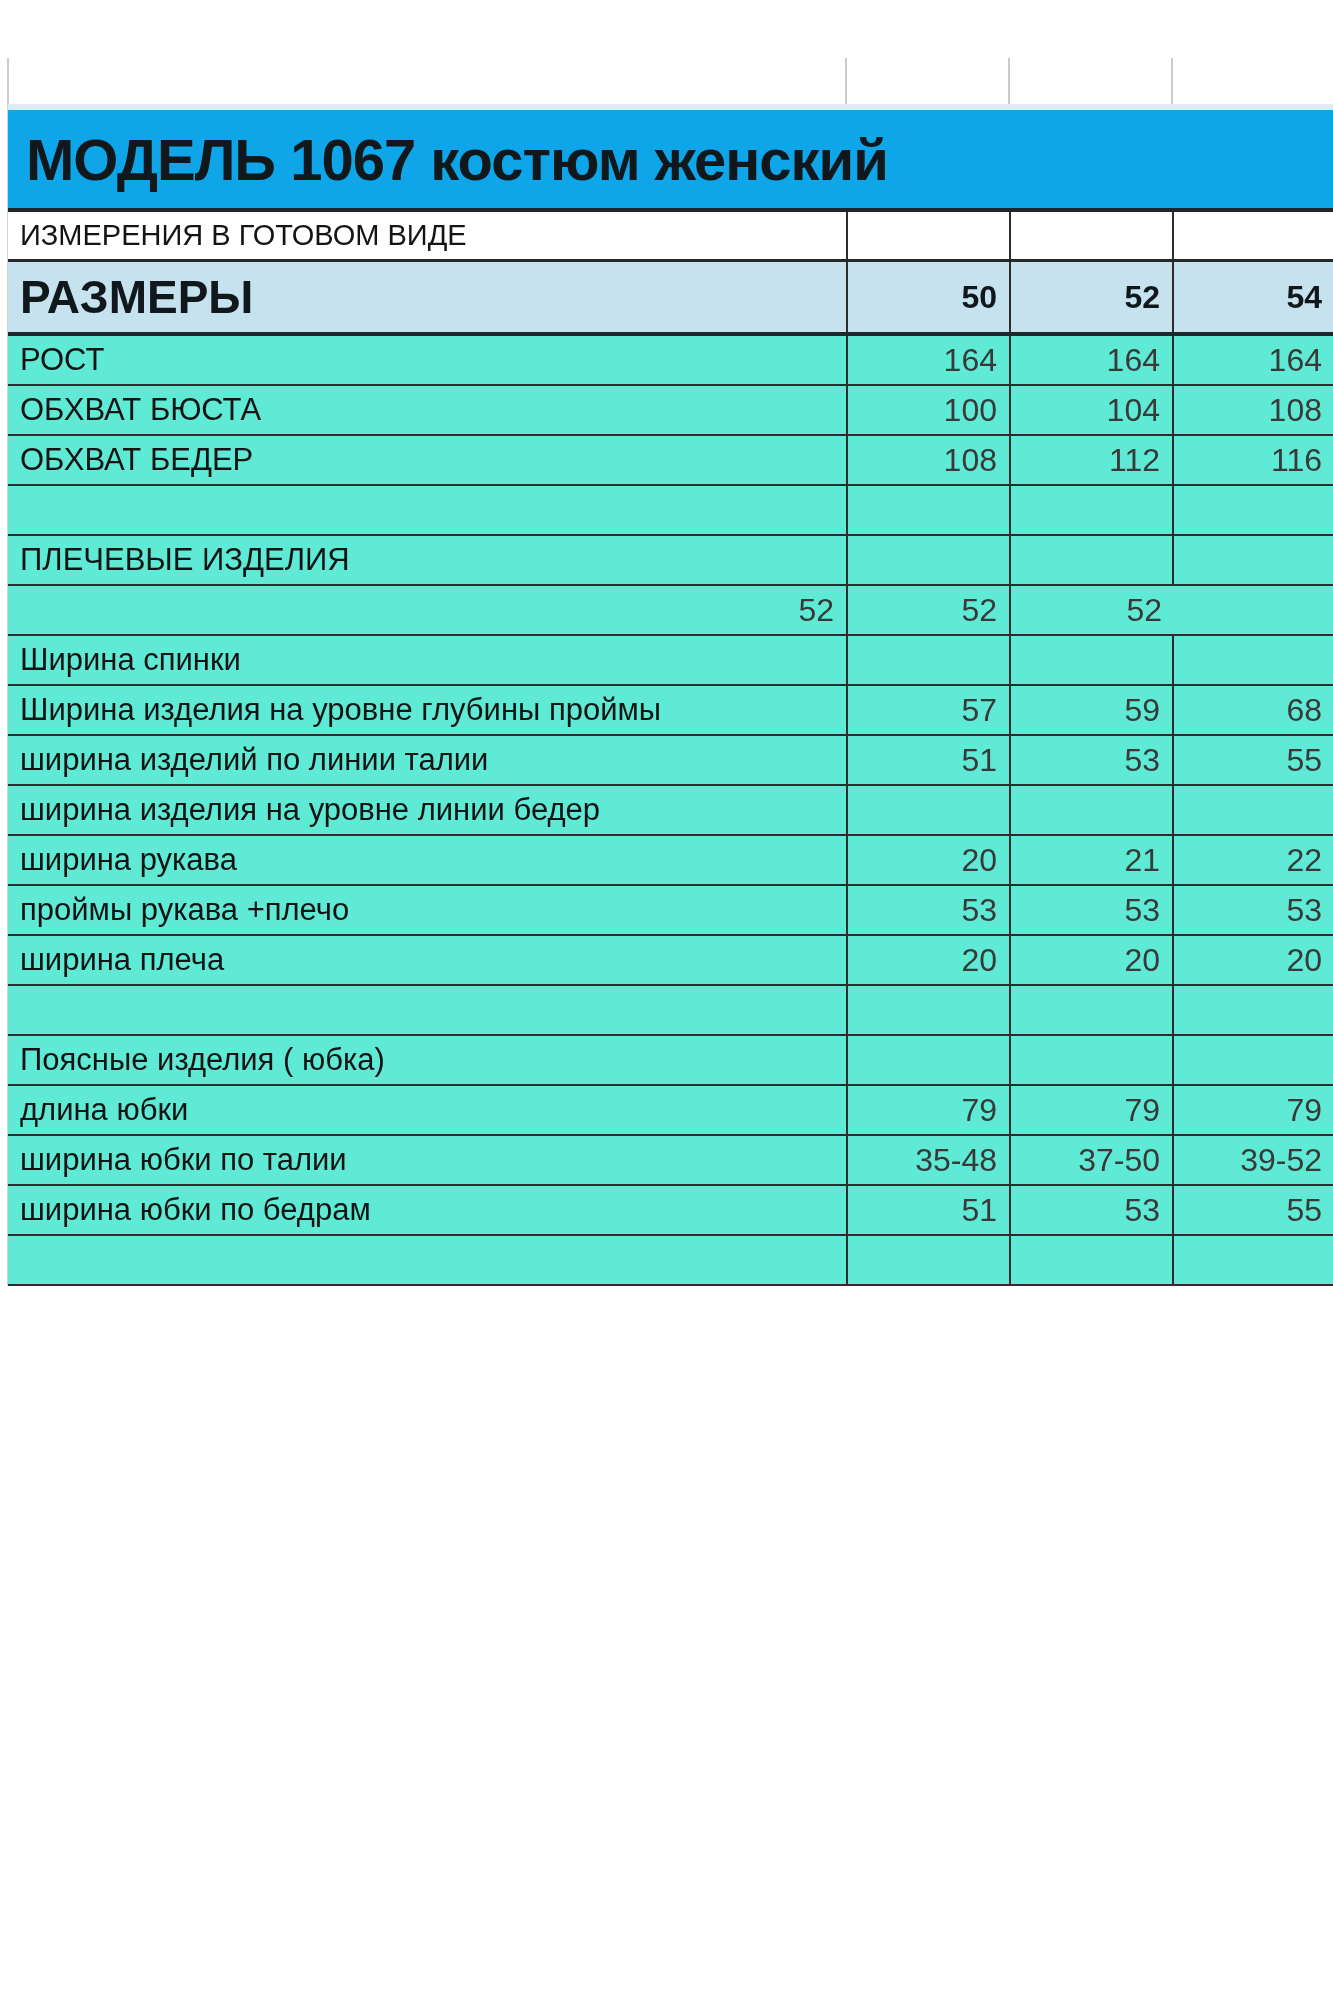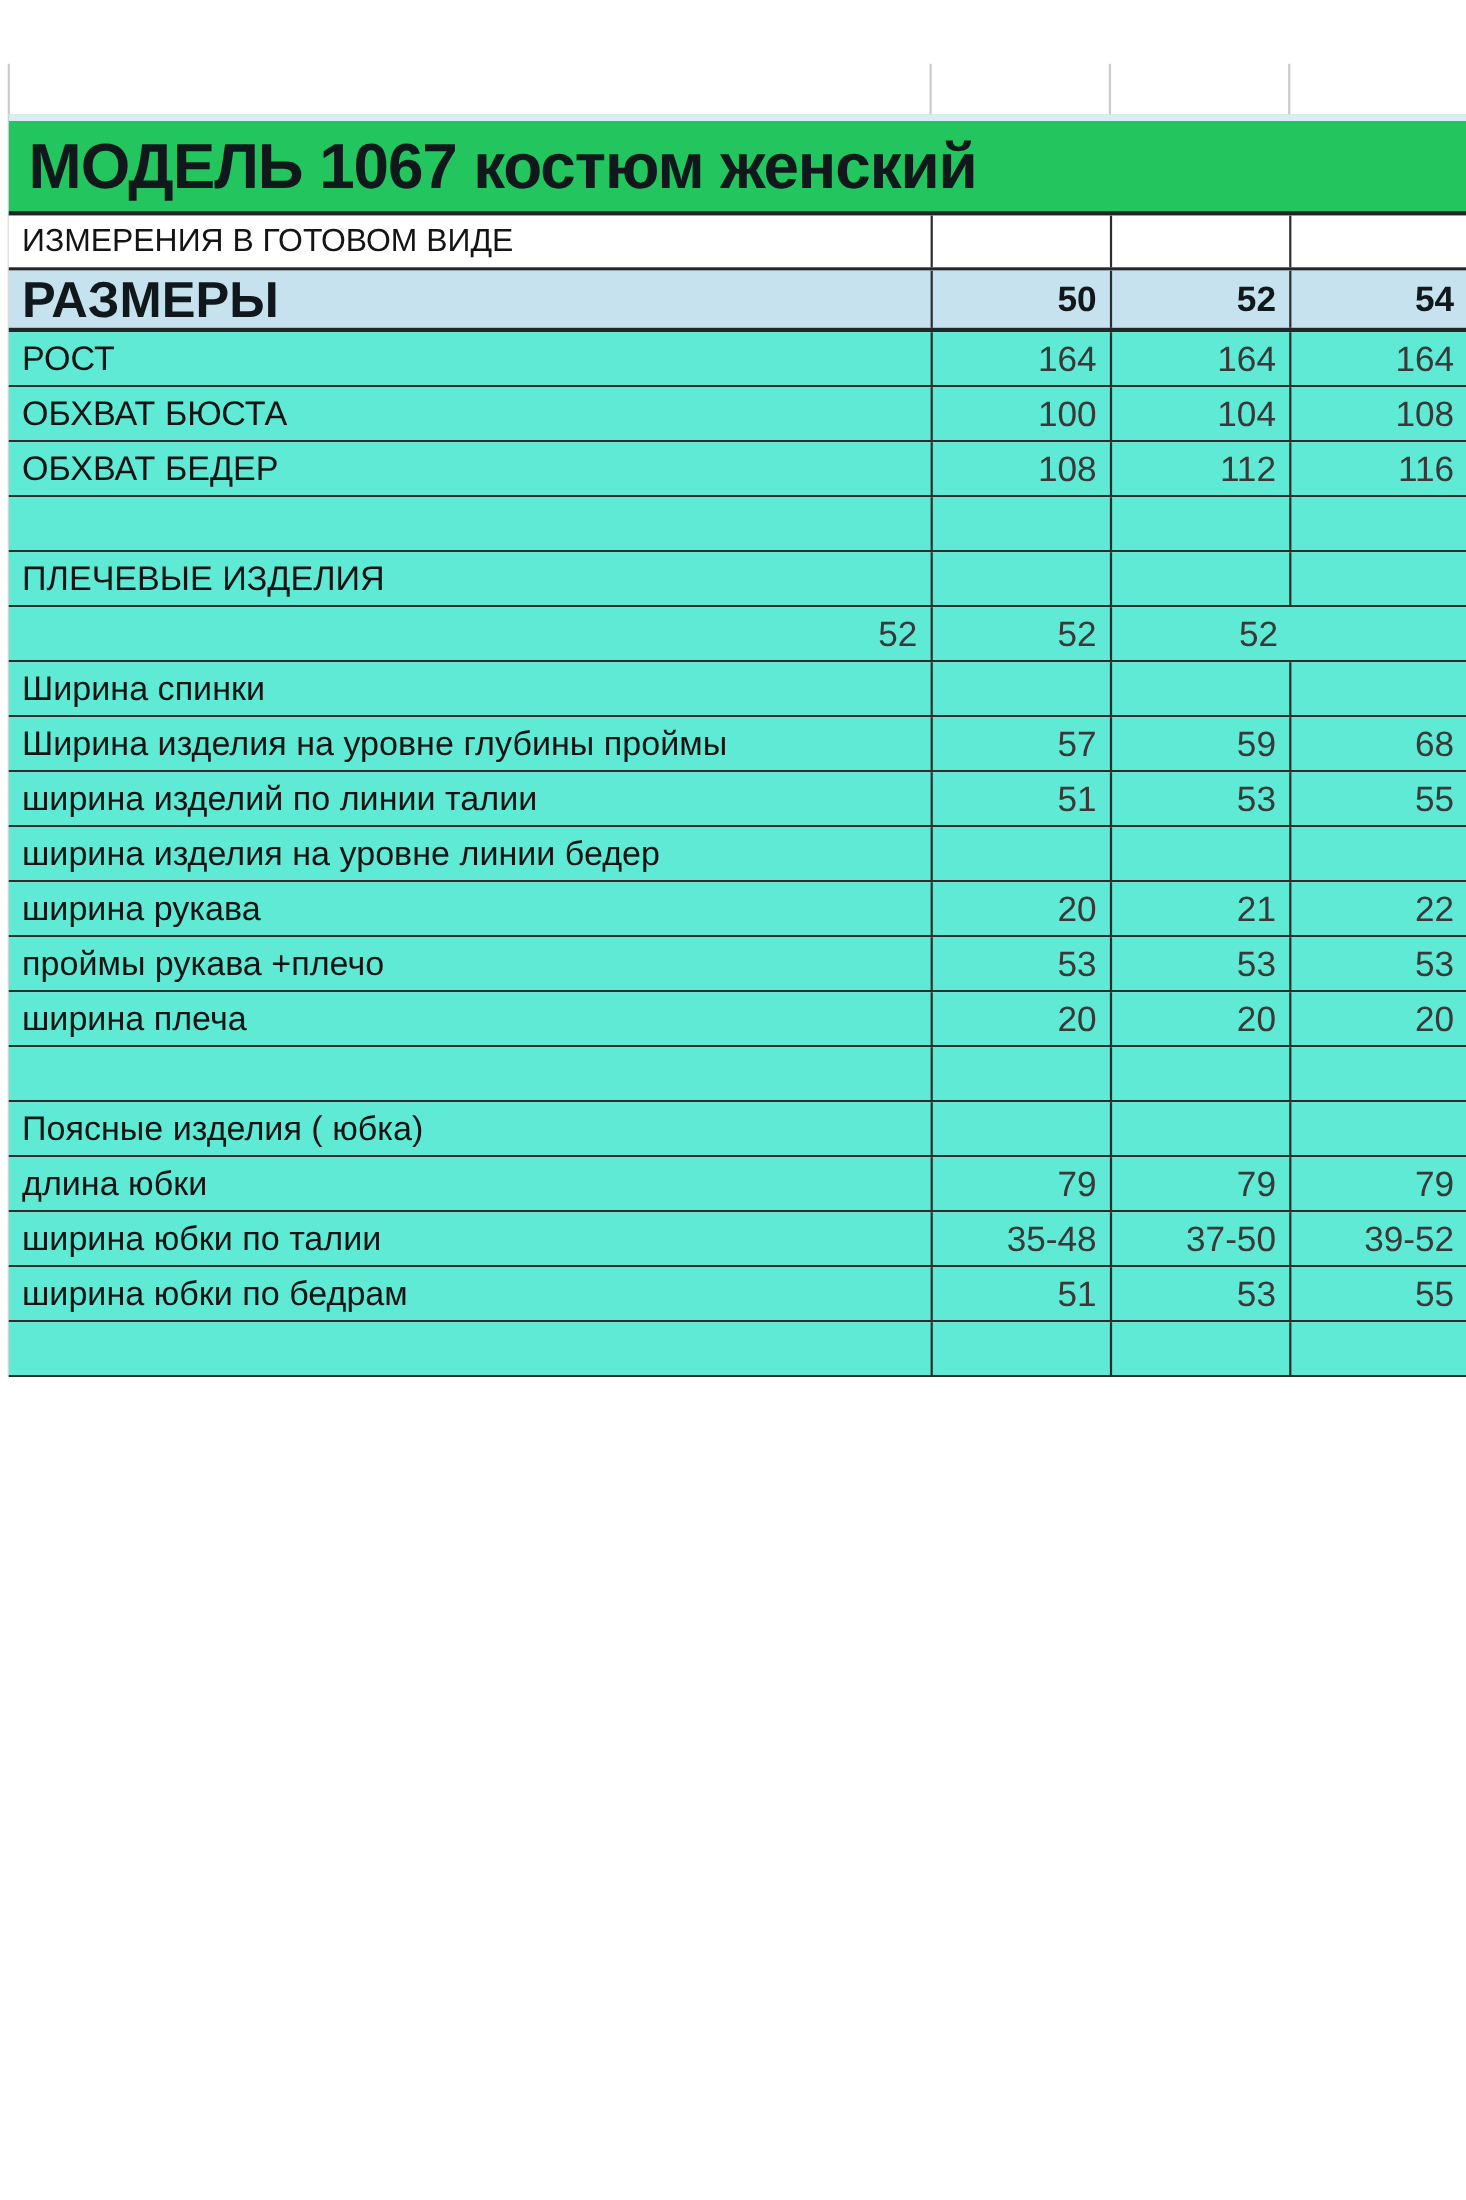--- a/index.html
+++ b/index.html
@@ -12,28 +12,28 @@
   .tick { position:absolute; bottom:0; width:2px; height:46px; background:#c9cbcc; }
   .tick.t0 { left:7px; }
   .tick.t1 { left:845px; }
   .tick.t2 { left:1008px; }
   .tick.t3 { left:1171px; }
 
   
   .size-table { margin-left:7px; width:1326px; border-left:1px solid #d2d4d5; }
   .row { display:grid; grid-template-columns:840px 163px 163px 160px; width:100%; }
 
-  .title-row { display:block; height:92px; background:#22c55e;
+  .title-row { display:block; height:108px; background:#0ea5e9;
                border-top:6px solid #d9eef4; border-bottom:4px solid #20272b; }
   .title-cell { height:100%; display:flex; align-items:center; padding-left:18px;
                 font-size:58px; font-weight:bold; color:#10181c; letter-spacing:-1px;
                 white-space:nowrap; }
 
   .note-row  { height:50px; border-bottom:3px solid #272727; background:#ffffff; }
-  .sizes-row { height:56px; border-bottom:4px solid #20272b; background:#c5e2ee; }
+  .sizes-row { height:74px; border-bottom:4px solid #20272b; background:#c5e2ee; }
   .sizes-row .label { font-size:46px; font-weight:bold; color:#10181c; }
   .sizes-row .val   { font-size:32px; font-weight:bold; color:#10181c; }
 
   .data-row { height:50px; background:#5eead4; border-bottom:2px solid #2d2d2d; }
 
   .cell { height:100%; display:flex; align-items:center; overflow:hidden; }
   .label { justify-content:flex-start; padding-left:12px; font-size:31px; font-weight:normal;
            color:#141414; border-right:2px solid #2d2d2d; white-space:nowrap; }
   .val   { justify-content:flex-end; padding-right:12px; font-size:32px; font-weight:400;
            color:#393939; border-right:2px solid #2d2d2d; font-stretch:normal; }

